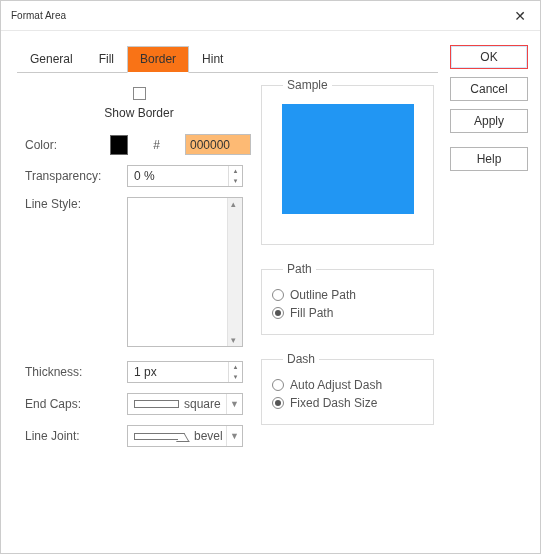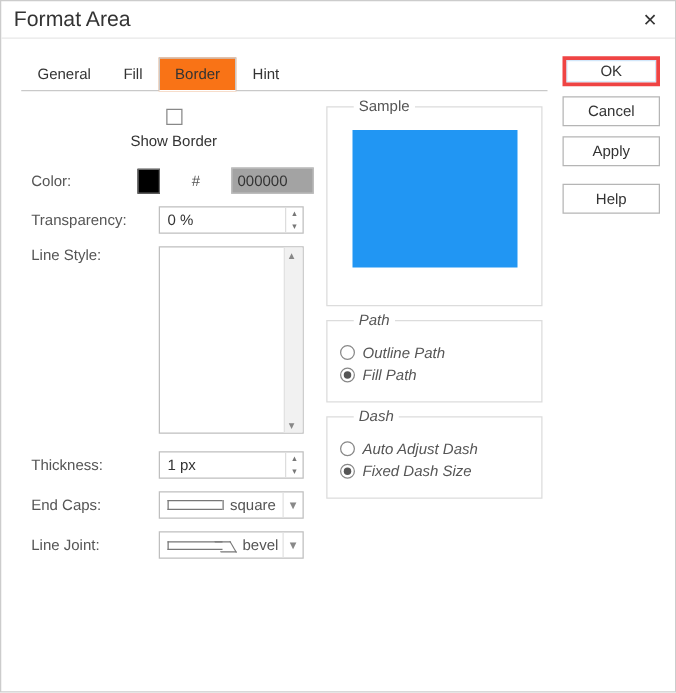--- a/index.html
+++ b/index.html
@@ -15,21 +15,21 @@
     border: 1px solid #ccc;
   }
   .titlebar {
     height: 30px;
     display: flex;
     align-items: center;
     justify-content: space-between;
     padding: 0 8px 0 10px;
     border-bottom: 1px solid #e8e8e8;
   }
-  .titlebar .title { font-size: 17px; }
+  .titlebar .title { font-size: 10px; }
   .titlebar .close {
     width: 24px; height: 24px; display:flex; align-items:center; justify-content:center;
     font-size: 14px; color:#333;
   }
   .content {
     display: flex;
     padding: 10px 10px 10px 10px;
   }
   .left {
     flex: 1;
@@ -44,21 +44,21 @@
     height: 24px;
     background: #fff;
     border: 1px solid #b5b5b5;
     font-size: 12px;
     color:#333;
     margin-bottom: 8px;
     display:flex; align-items:center; justify-content:center;
     cursor:pointer;
   }
   .btn.primary {
-    border: 3px solid #ef4444;
+    border: 1px solid #ef4444;
     box-shadow: inset 0 0 0 1px rgba(30,135,229,0.2);
   }
   .btn.gap { margin-top: 14px; }
 
   
   .tabs {
     display:flex;
     border-bottom: 1px solid #c9c9c9;
     margin-right: 6px;
   }
@@ -97,21 +97,21 @@
   .row {
     display:flex; align-items:center; gap:22px;
     margin-bottom: 10px;
   }
   .row label.name { width: 80px; color:#555; }
   .swatch {
     width:22px; height:20px; background:#000; border:1px solid #666;
   }
   .hash { color:#555; padding: 0 3px; }
   .textfield {
-    height:21px; border:1px solid #bfbfbf; background:#a3a3a3;
+    height:21px; border:1px solid #bfbfbf; background:#fdba74;
     padding: 0 4px; font-size:12px; color:#333;
   }
   .hexfield { width:66px; }
   .spinner {
     height:22px; border:1px solid #bfbfbf; background:#fff;
     width:116px; display:flex; align-items:center; justify-content:space-between;
     padding-left:6px;
   }
   .spinner .spinbtns { display:flex; flex-direction:column; }
   .spinbtn { width:14px; height:10px; font-size:7px; color:#777; display:flex; align-items:center; justify-content:center; border-left:1px solid #ddd; }
@@ -137,21 +137,21 @@
   }
   .capline { width:44px; height:8px; border:1px solid #777; border-right:none; position:relative;}
   .capline::after{ content:""; position:absolute; right:-1px; top:-1px; bottom:-1px; width:1px; background:#777;}
   .bevline { width:44px; height:7px; border:1px solid #777; border-right:none; position:relative;}
   .bevline::after{ content:""; position:absolute; right:-9px; top:-1px; width:12px; height:7px; border:1px solid #777; border-left:none; transform: skewX(30deg);}
 
   
   .group {
     border:1px solid #dcdcdc; position:relative; padding: 14px 10px 10px 10px;
   }
-  .group + .group { margin-top: 11px; font-style: italic; }
+  .group + .group { margin-top: 24px; }
   .group .legend {
     position:absolute; top:-8px; left:21px; background:#fff; padding:0 4px; color:#555;
   }
   .sample-box {
     width: 132px; height: 110px; background:#2196f3; margin: 4px auto 2px auto;
   }
   .radiorow {
     display:flex; align-items:center; gap:6px; margin: 4px 0;
     color:#555;
   }

